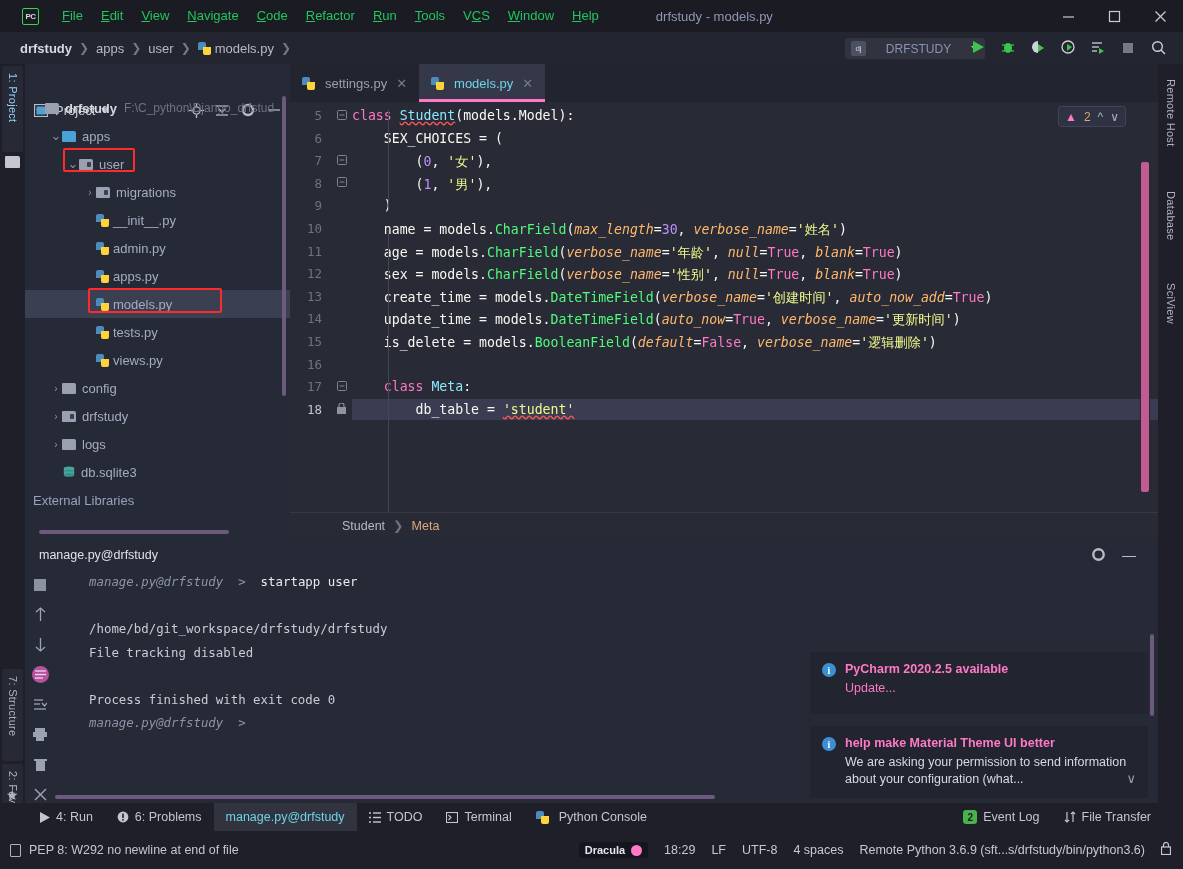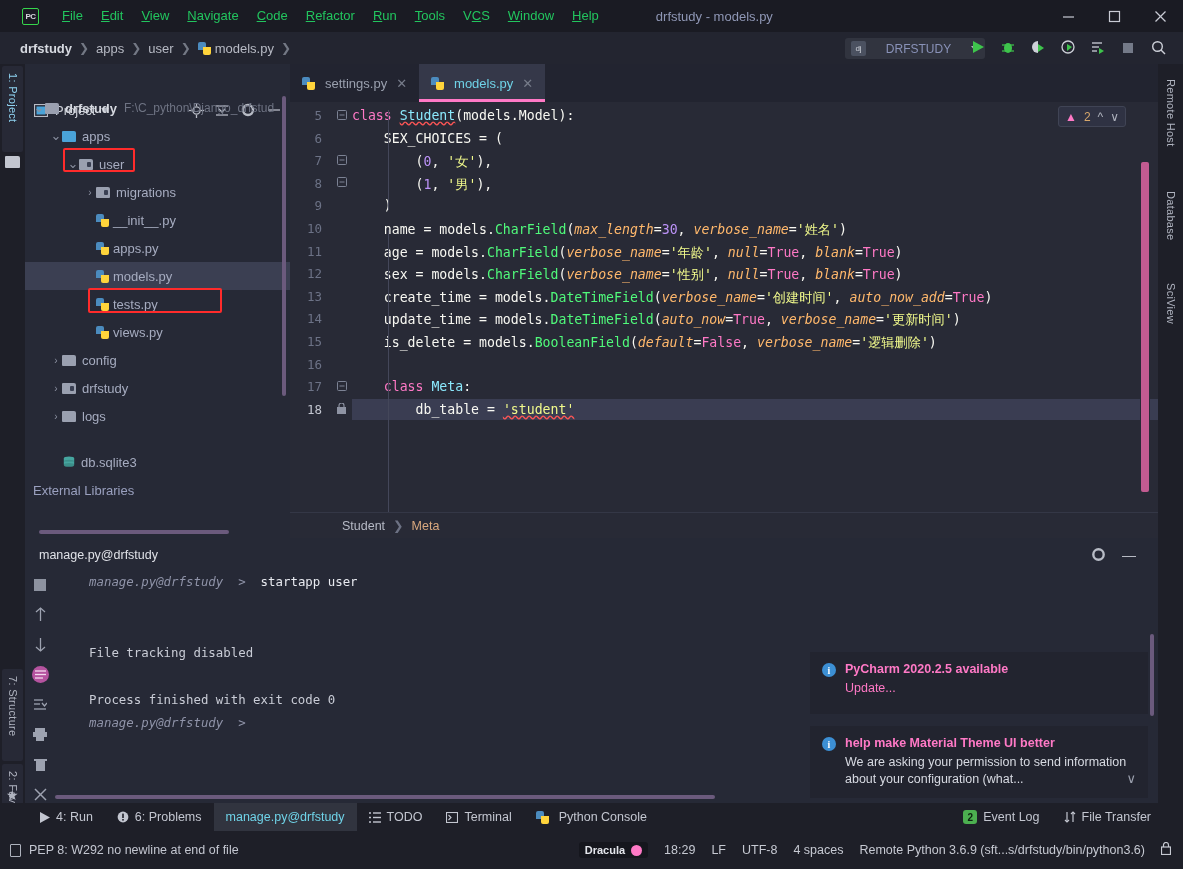--- a/index.html
+++ b/index.html
@@ -382,20 +382,25 @@
         <span>migrations</span>
       </div>
       <div class="trow" style="padding-left: 59px;">
         <span class="arrow"></span>
         <span class="pyfile-icon"></span>
         <span>__init__.py</span>
       </div>
       <div class="trow" style="padding-left: 59px;">
         <span class="arrow"></span>
         <span class="pyfile-icon"></span>
+        <span>admin.py</span>
+      </div>
+      <div class="trow" style="padding-left: 59px;">
+        <span class="arrow"></span>
+        <span class="pyfile-icon"></span>
         <span>apps.py</span>
       </div>
       <div class="trow sel" style="padding-left: 59px;">
         <span class="arrow"></span>
         <span class="pyfile-icon"></span>
         <span>models.py</span>
       </div>
       <div class="trow" style="padding-left: 59px;">
         <span class="arrow"></span>
         <span class="pyfile-icon"></span>
@@ -414,21 +419,21 @@
       <div class="trow" style="padding-left: 25px;">
         <span class="arrow">›</span>
         <span class="folder-ico mod"></span>
         <span>drfstudy</span>
       </div>
       <div class="trow" style="padding-left: 25px;">
         <span class="arrow">›</span>
         <span class="folder-ico"></span>
         <span>logs</span>
       </div>
-      <div class="trow" style="padding-left: 25px; margin-top: 18px;">
+      <div class="trow" style="padding-left: 25px;">
         <span class="arrow"></span>
         <span class="db-ico">
           <svg width="12" height="12">
             <ellipse cx="6" cy="2.4" rx="5.2" ry="1.9" fill="#46a6a0"></ellipse>
             <rect x="0.8" y="2.4" width="10.4" height="3" fill="#46a6a0"></rect>
             <ellipse cx="6" cy="5.6" rx="5.2" ry="1.9" fill="#3c8f8a"></ellipse>
             <rect x="0.8" y="5.6" width="10.4" height="3" fill="#46a6a0"></rect>
             <ellipse cx="6" cy="8.9" rx="5.2" ry="1.9" fill="#3c8f8a"></ellipse>
           </svg>
         </span>
@@ -605,20 +610,21 @@
     <div class="rs-ico">
         <svg width="13" height="13">
           <line x1="1" y1="1" x2="12" y2="12" stroke="#9da2b0" stroke-width="1.5"></line>
           <line x1="12" y1="1" x2="1" y2="12" stroke="#9da2b0" stroke-width="1.5"></line>
         </svg>
       </div>
   </div>
 
   <div id="console">
       <div class="coline" style="top: 6px; left: 34px;"><span class="co-dim">manage.py@drfstudy  </span><span style="color:#8f93a8;">&gt;</span><span style="color:#e8eaf0;">  startapp user</span></div>
+      <div class="coline" style="top: 53px; left: 34px; color: rgb(201, 204, 214);">/home/bd/git_workspace/drfstudy/drfstudy</div>
       <div class="coline" style="top: 76.5px; left: 34px; color: rgb(201, 204, 214);">File tracking disabled</div>
       <div class="coline" style="top: 100px; left: 34px; color: rgb(201, 204, 214);"></div>
       <div class="coline" style="top: 123.5px; left: 34px; color: rgb(201, 204, 214);">Process finished with exit code 0</div>
       <div class="coline" style="top: 147px; left: 34px;"><span class="co-dim">manage.py@drfstudy  </span><span style="color:#8f93a8;">&gt;</span></div>
     </div>
   <div id="console-sb"></div>
   <div id="console-hsb"></div>
 </div>
 
 <div class="notif" style="left:810px; top:652px; width:338px; height:62px;">

